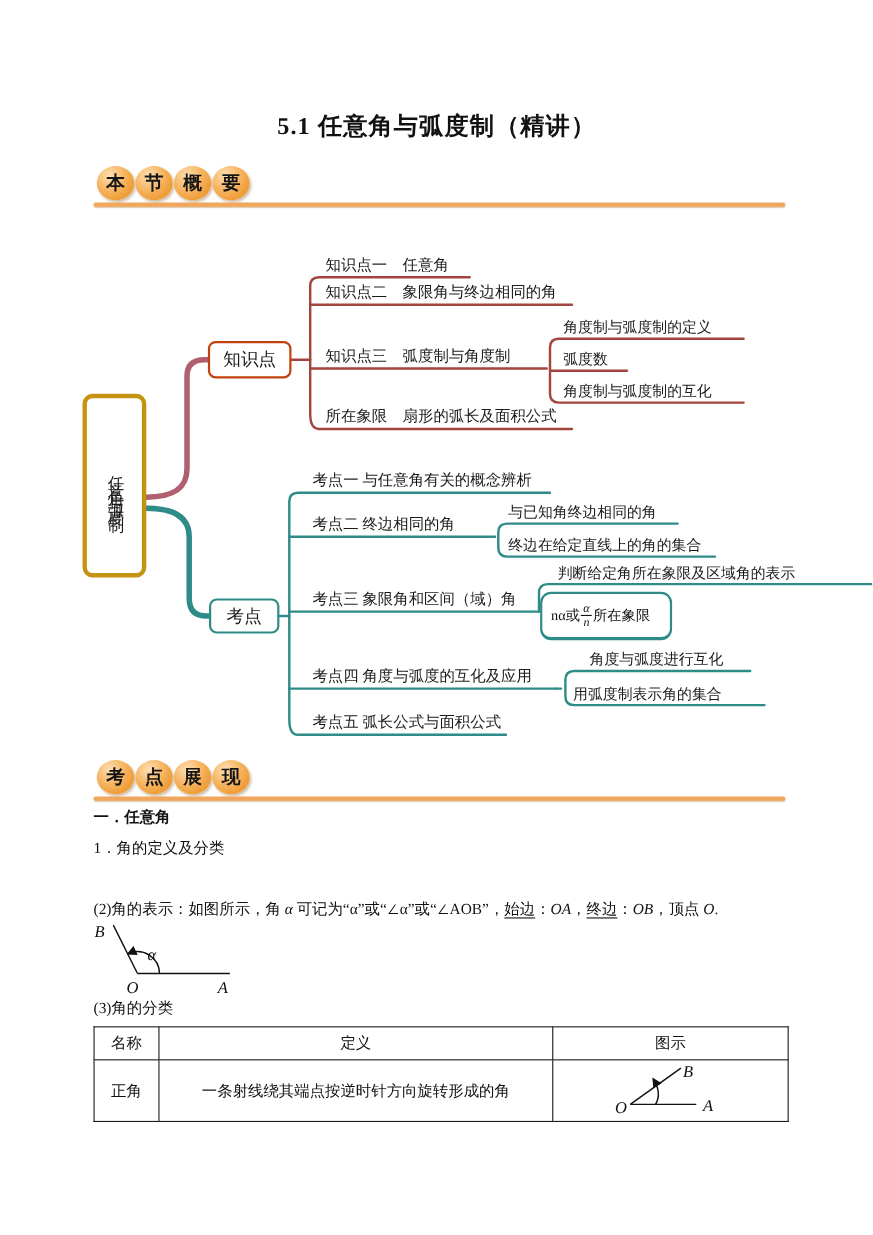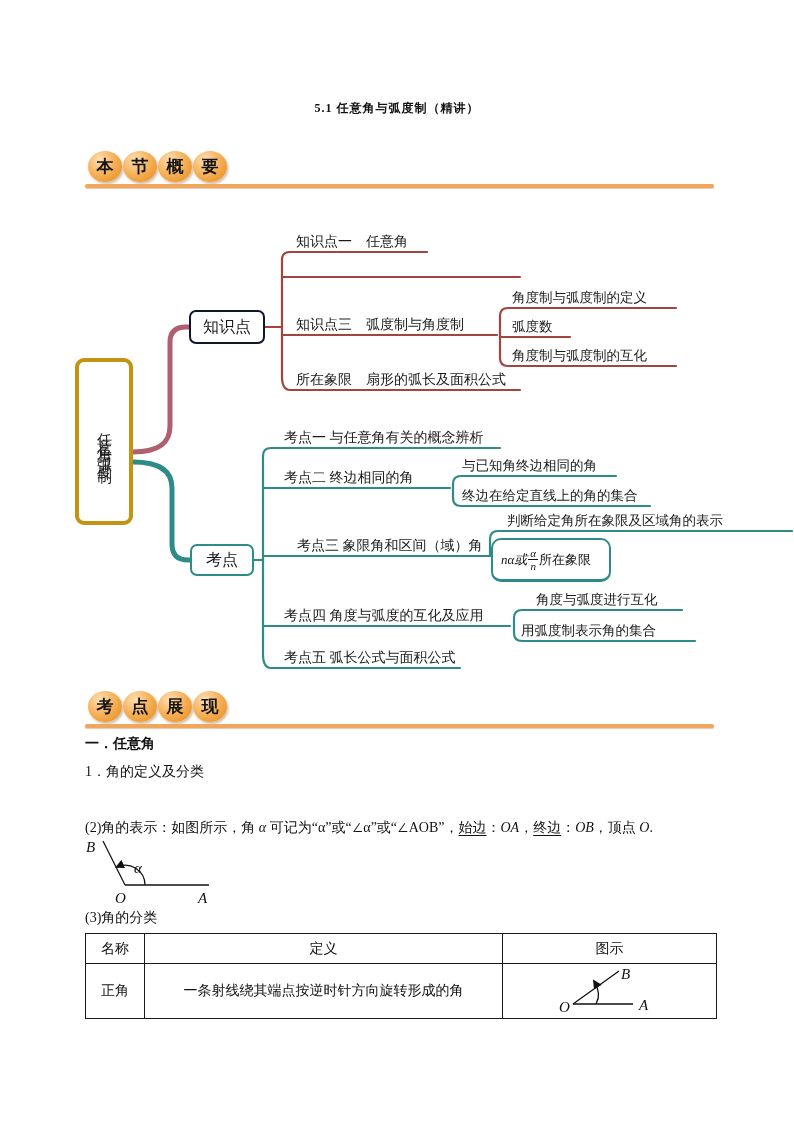--- a/index.html
+++ b/index.html
@@ -6,21 +6,21 @@
   .page {
     position:relative; width:794px; height:1123px; background:#fff;
     font-family:"Liberation Serif", serif; color:#111; overflow:hidden;
     margin:0 auto;
   }
   .abs { position:absolute; }
 
   
   .doc-title {
     position:absolute; top:100px; left:0; width:794px; text-align:center;
-    font-size:12px; font-weight:bold; letter-spacing:1px;
+    font-size:22px; font-weight:bold; letter-spacing:1px;
   }
 
   
   .badge-row { position:absolute; left:88px; display:flex; }
   .badge {
     width:34px; height:31px; border-radius:50%;
     background: radial-gradient(ellipse at 35% 28%, #fddfb2 0%, #f6b35e 45%, #ee9b33 75%, #dd8822 100%);
     box-shadow: 1.5px 2px 2.5px rgba(120,70,10,0.35);
     display:flex; align-items:center; justify-content:center;
     font-size:17px; font-weight:bold; color:#151515; margin-right:1px;
@@ -45,32 +45,32 @@
     justify-content:center; font-size:16px; color:#1a1a1a; box-sizing:border-box;
   }
   .root-box {
     left:75px; top:138px; width:58px; height:167px;
     border:4px solid #c59312; border-radius:9px;
   }
   .root-box .vtext {
     writing-mode:vertical-rl; text-orientation:upright;
     font-size:15px; letter-spacing:6px; line-height:1;
   }
-  .zsd-box { left:189px; top:90px;  width:76px; height:34px; border:2px solid #0f172a; border-radius:7px; }
+  .zsd-box { left:189px; top:90px;  width:76px; height:34px; border:2px solid #c2410c; border-radius:7px; }
   .kd-box  { left:190px; top:324px; width:64px; height:32px; border:2px solid #2f8b87; border-radius:7px; }
   .kd3-box {
     position:absolute; left:491px; top:318px; width:120px; height:44px;
     border:2px solid #2f8b87; border-bottom-width:3px; border-radius:10px;
     background:#fff; display:flex; align-items:center; padding-left:8px;
     box-sizing:border-box; font-size:13px; white-space:nowrap;
   }
   .frac { display:inline-flex; flex-direction:column; align-items:center; line-height:1; font-style:italic; margin:0 1px; vertical-align:middle; }
   .frac .num { border-bottom:1px solid #111; padding:0 2px; font-size:11px; }
   .frac .den { font-size:11px; padding-top:1px; }
-  .ital { font-style:italic; }
+  .ital { }
 
   
   .body-line { position:absolute; left:85px; font-size:14px; line-height:20px; white-space:nowrap; margin:0; }
   .bold { font-weight:bold; }
   .u { text-decoration:underline; text-underline-offset:3px; }
   .i { font-style:italic; }
 
   
   .cls-table {
     position:absolute; top:933px; left:85px; border-collapse:collapse;
@@ -133,31 +133,32 @@
     </svg>
 
     <div class="mm-box root-box">
       <span class="vtext">任意角与弧度制</span>
     </div>
 
     <div class="mm-box zsd-box">知识点</div>
     <div class="mm-box kd-box">考点</div>
 
     <div class="mm-text" style="left:296px; top:13px">知识点一　任意角</div>
+    <div class="mm-text" style="left:296px; top:38px">知识点二　象限角与终边相同的角</div>
     <div class="mm-text" style="left:296px; top:96px">知识点三　弧度制与角度制</div>
     <div class="mm-text mm-sub" style="left:512px; top:69px">角度制与弧度制的定义</div>
     <div class="mm-text mm-sub" style="left:512px; top:98px">弧度数</div>
     <div class="mm-text mm-sub" style="left:512px; top:127px">角度制与弧度制的互化</div>
     <div class="mm-text" style="left:296px; top:151px">所在象限　扇形的弧长及面积公式</div>
 
     <div class="mm-text" style="left:284px; top:209px">考点一 与任意角有关的概念辨析</div>
     <div class="mm-text" style="left:284px; top:249px">考点二 终边相同的角</div>
     <div class="mm-text mm-sub" style="left:462px; top:237px">与已知角终边相同的角</div>
     <div class="mm-text mm-sub" style="left:462px; top:267px">终边在给定直线上的角的集合</div>
-    <div class="mm-text" style="left:297px; top:317px">考点三 象限角和区间（域）角</div>
+    <div class="mm-text" style="left:284px; top:317px">考点三 象限角和区间（域）角</div>
     <div class="mm-text mm-sub" style="left:507px; top:292px">判断给定角所在象限及区域角的表示</div>
     <div class="kd3-box">
       <span class="ital">nα或</span>
         <span class="frac">
           <span class="num">α</span>
           <span class="den">n</span>
         </span>
         <span>所在象限</span>
     </div>
     <div class="mm-text" style="left:284px; top:387px">考点四 角度与弧度的互化及应用</div>

